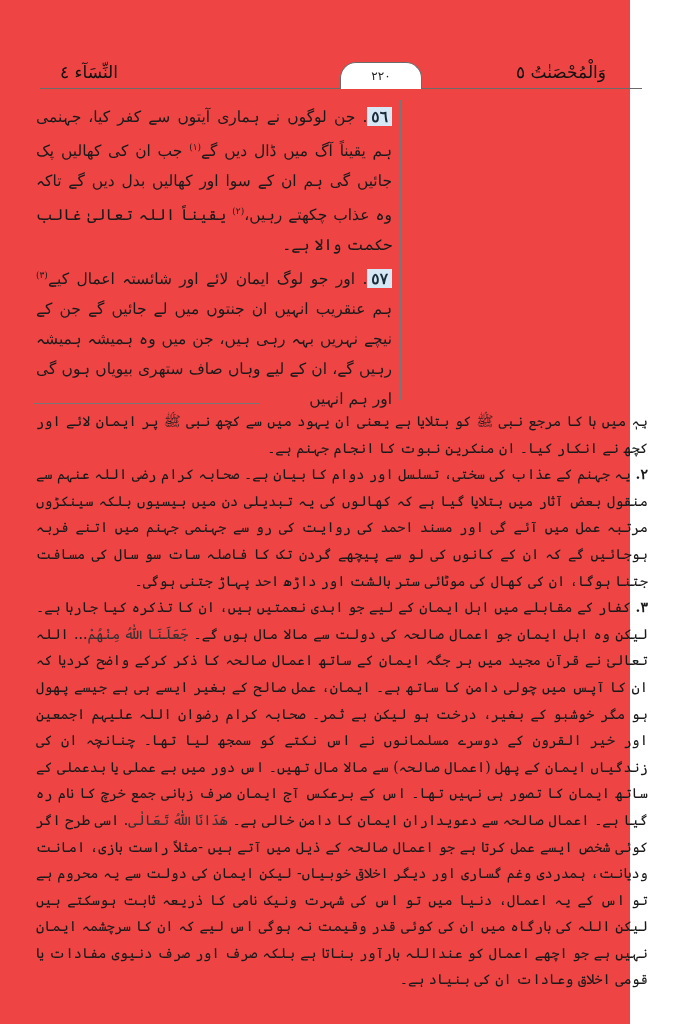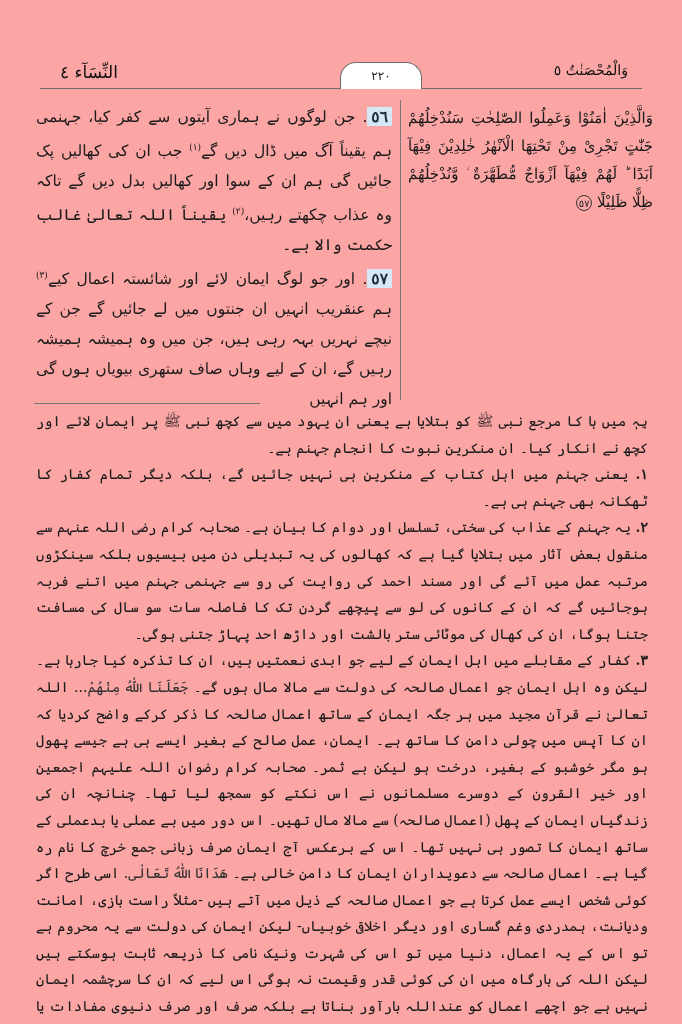--- a/index.html
+++ b/index.html
@@ -1,25 +1,25 @@
 <!DOCTYPE html>
 <html><head>
 <meta charset="utf-8">
 <style>
   * { box-sizing: border-box; margin: 0; padding: 0; }
   html, body { width: 682px; height: 1024px; background: #ffffff; overflow: hidden; }
   body { position: relative; font-family: "DejaVu Sans", sans-serif; color: #1a1a1a; }
 
-  .page { position: absolute; left: 0; top: 0; width: 682px; height: 1024px; background: #fca5a5; }
+  .page { position: absolute; left: 0; top: 0; width: 630px; height: 1024px; background: #ef4444; }
 
   
   .header { position: absolute; left: 40px; top: 60px; width: 602px; height: 32px; }
   .header-rule { position: absolute; left: 0; right: 0; top: 28px; height: 1px; background: #6b6b6b; }
   .header-left { position: absolute; left: 20px; top: 2px; font-family: "DejaVu Serif", serif; font-size: 17px; direction: rtl; color: #111; }
-  .header-right { position: absolute; right: 14px; top: 2px; font-family: "DejaVu Serif", serif; font-size: 14px; direction: rtl; color: #111; }
+  .header-right { position: absolute; right: 36px; top: 2px; font-family: "DejaVu Serif", serif; font-size: 17px; direction: rtl; color: #111; }
   .page-tab { position: absolute; left: 300px; top: 2px; width: 82px; height: 27px; background: #fff; border: 1px solid #6b6b6b; border-bottom: none; border-radius: 16px 16px 0 0; text-align: center; }
   .page-number { font-size: 12px; line-height: 26px; color: #222; }
 
   
   .verses { position: absolute; left: 26px; top: 100px; width: 630px; height: 300px; }
   .col-divider { position: absolute; left: 374px; top: 0; width: 1px; height: 300px; background: #777; }
   .translation-col { position: absolute; left: 10px; top: 2px; width: 356px; direction: rtl; text-align: justify; font-family: "DejaVu Serif", serif; font-size: 15.5px; line-height: 30px; }
   .arabic-col { position: absolute; left: 382px; top: 4px; width: 245px; direction: rtl; font-family: "DejaVu Serif", serif; font-size: 15px; line-height: 28px; }
   .verse-block { display: block; }
   .verse-num-badge { background: #d6e7f5; padding: 0 4px; font-weight: bold; color: #1c2b3a; }
@@ -54,34 +54,27 @@
         <span class="verse-num-badge">٥٦</span><span>. جن لوگوں نے ہماری آیتوں سے کفر کیا، جہنمی ہم یقیناً آگ میں ڈال دیں گے</span><span class="sup">(١)</span><span> جب ان کی کھالیں پک جائیں گی ہم ان کے سوا اور کھالیں بدل دیں گے تاکہ وہ عذاب چکھتے رہیں،</span><span class="sup">(٢)</span><span> یقیناً اللہ تعالیٰ غالب حکمت والا ہے۔</span>
       </span>
       <span class="verse-block">
         <span class="verse-num-badge">٥٧</span><span>. اور جو لوگ ایمان لائے اور شائستہ اعمال کیے</span><span class="sup">(٣)</span><span> ہم عنقریب انہیں ان جنتوں میں لے جائیں گے جن کے نیچے نہریں بہہ رہی ہیں، جن میں وہ ہمیشہ ہمیشہ رہیں گے، ان کے لیے وہاں صاف ستھری بیویاں ہوں گی اور ہم انہیں</span>
       </span>
     </div>
 
     <div class="col-divider"></div>
 
     <div class="arabic-col">
-      <div class="arabic-block">
-        <span>وَالَّذِیْنَ اٰمَنُوْا وَعَمِلُوا الصّٰلِحٰتِ سَنُدْخِلُهُمْ جَنّٰتٍ تَجْرِیْ مِنْ تَحْتِهَا الْاَنْهٰرُ خٰلِدِیْنَ فِیْهَآ اَبَدًا ؕ لَهُمْ فِیْهَآ اَزْوَاجٌ مُّطَهَّرَةٌ ؗ وَّنُدْخِلُهُمْ ظِلًّا ظَلِیْلًا</span>
-        <span class="ayah-marker">٥٧</span>
-      </div>
     </div>
   </div>
 
   <div class="left-rule"></div>
 
   <div class="commentary">
     <span class="para">بِہٖ میں ہا کا مرجع نبی ﷺ کو بتلایا ہے یعنی ان یہود میں سے کچھ نبی ﷺ پر ایمان لائے اور کچھ نے انکار کیا۔ ان منکرین نبوت کا انجام جہنم ہے۔</span>
-    <span class="para">
-      <span class="fn-num">١.</span><span> یعنی جہنم میں اہل کتاب کے منکرین ہی نہیں جائیں گے، بلکہ دیگر تمام کفار کا ٹھکانہ بھی جہنم ہی ہے۔</span>
-    </span>
     <span class="para">
       <span class="fn-num">٢.</span><span> یہ جہنم کے عذاب کی سختی، تسلسل اور دوام کا بیان ہے۔ صحابہ کرام رضی اللہ عنہم سے منقول بعض آثار میں بتلایا گیا ہے کہ کھالوں کی یہ تبدیلی دن میں بیسیوں بلکہ سینکڑوں مرتبہ عمل میں آئے گی اور مسند احمد کی روایت کی رو سے جہنمی جہنم میں اتنے فربہ ہوجائیں گے کہ ان کے کانوں کی لو سے پیچھے گردن تک کا فاصلہ سات سو سال کی مسافت جتنا ہوگا، ان کی کھال کی موٹائی ستر بالشت اور داڑھ احد پہاڑ جتنی ہوگی۔</span>
     </span>
     <span class="para">
       <span class="fn-num">٣.</span><span> کفار کے مقابلے میں اہل ایمان کے لیے جو ابدی نعمتیں ہیں، ان کا تذکرہ کیا جارہا ہے۔ لیکن وہ اہل ایمان جو اعمال صالحہ کی دولت سے مالا مال ہوں گے۔ </span><span class="arabic-inline">جَعَلَنَا اللّٰهُ مِنْهُمْ</span><span>... اللہ تعالیٰ نے قرآن مجید میں ہر جگہ ایمان کے ساتھ اعمال صالحہ کا ذکر کرکے واضح کردیا کہ ان کا آپس میں چولی دامن کا ساتھ ہے۔ ایمان، عمل صالح کے بغیر ایسے ہی ہے جیسے پھول ہو مگر خوشبو کے بغیر، درخت ہو لیکن بے ثمر۔ صحابہ کرام رضوان اللہ علیہم اجمعین اور خیر القرون کے دوسرے مسلمانوں نے اس نکتے کو سمجھ لیا تھا۔ چنانچہ ان کی زندگیاں ایمان کے پھل (اعمال صالحہ) سے مالا مال تھیں۔ اس دور میں بے عملی یا بدعملی کے ساتھ ایمان کا تصور ہی نہیں تھا۔ اس کے برعکس آج ایمان صرف زبانی جمع خرچ کا نام رہ گیا ہے۔ اعمال صالحہ سے دعویداران ایمان کا دامن خالی ہے۔ </span><span class="arabic-inline">هَدَانَا اللّٰهُ تَعَالٰی</span><span>. اسی طرح اگر کوئی شخص ایسے عمل کرتا ہے جو اعمال صالحہ کے ذیل میں آتے ہیں -مثلاً راست بازی، امانت ودیانت، ہمدردی وغم گساری اور دیگر اخلاقی خوبیاں- لیکن ایمان کی دولت سے یہ محروم ہے تو اس کے یہ اعمال، دنیا میں تو اس کی شہرت ونیک نامی کا ذریعہ ثابت ہوسکتے ہیں لیکن اللہ کی بارگاہ میں ان کی کوئی قدر وقیمت نہ ہوگی اس لیے کہ ان کا سرچشمہ ایمان نہیں ہے جو اچھے اعمال کو عنداللہ بارآور بناتا ہے بلکہ صرف اور صرف دنیوی مفادات یا قومی اخلاق وعادات ان کی بنیاد ہے۔</span>
     </span>
   </div>
 
 </div>
 

